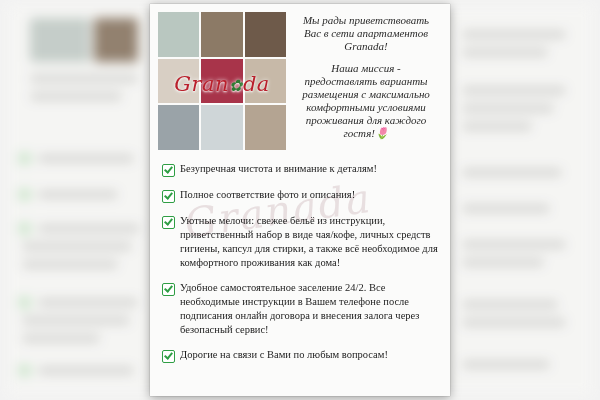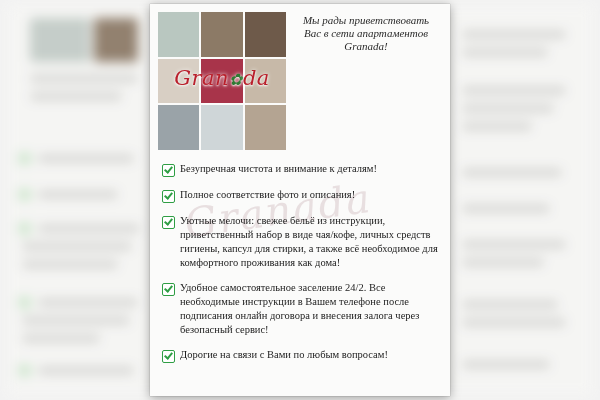--- a/index.html
+++ b/index.html
@@ -103,21 +103,21 @@
     position: relative;
     overflow: hidden;
   }
   .logo-wrap {
     position: absolute;
     left: 6px;
     top: 48px;
     width: 116px;
     height: 36px;
     display: flex;
-    align-items: center;
+    align-items: flex-end;
     justify-content: center;
     pointer-events: none;
   }
   .logo-text {
     font-family: "DejaVu Serif", serif;
     font-style: italic;
     font-size: 21px;
     color: #b9202c;
     text-shadow: 0 1px 2px rgba(255,255,255,.9), 0 0 4px rgba(255,255,255,.9);
     letter-spacing: .5px;
@@ -244,20 +244,21 @@
         <div class="ph" style="background:#cfd6d8;"></div>
         <div class="ph" style="background:#b4a492;"></div>
 
         <div class="logo-wrap">
           <span class="logo-text"><span>Gran</span><span class="leaf">✿</span><span>da</span></span>
         </div>
       </div>
 
       <div class="greeting">
         <p class="greeting-p">Мы рады приветствовать Вас в сети апартаментов Granada!</p>
+        <p class="greeting-p tight">Наша миссия - предоставлять варианты размещения с максимально комфортными условиями проживания для каждого гостя!🌷</p>
       </div>
     </div>
 
     <div class="list">
       <div class="item">
         <span class="check"></span>
         <span class="item-text">Безупречная чистота и внимание к деталям!</span>
       </div>
       <div class="item">
         <span class="check"></span>

